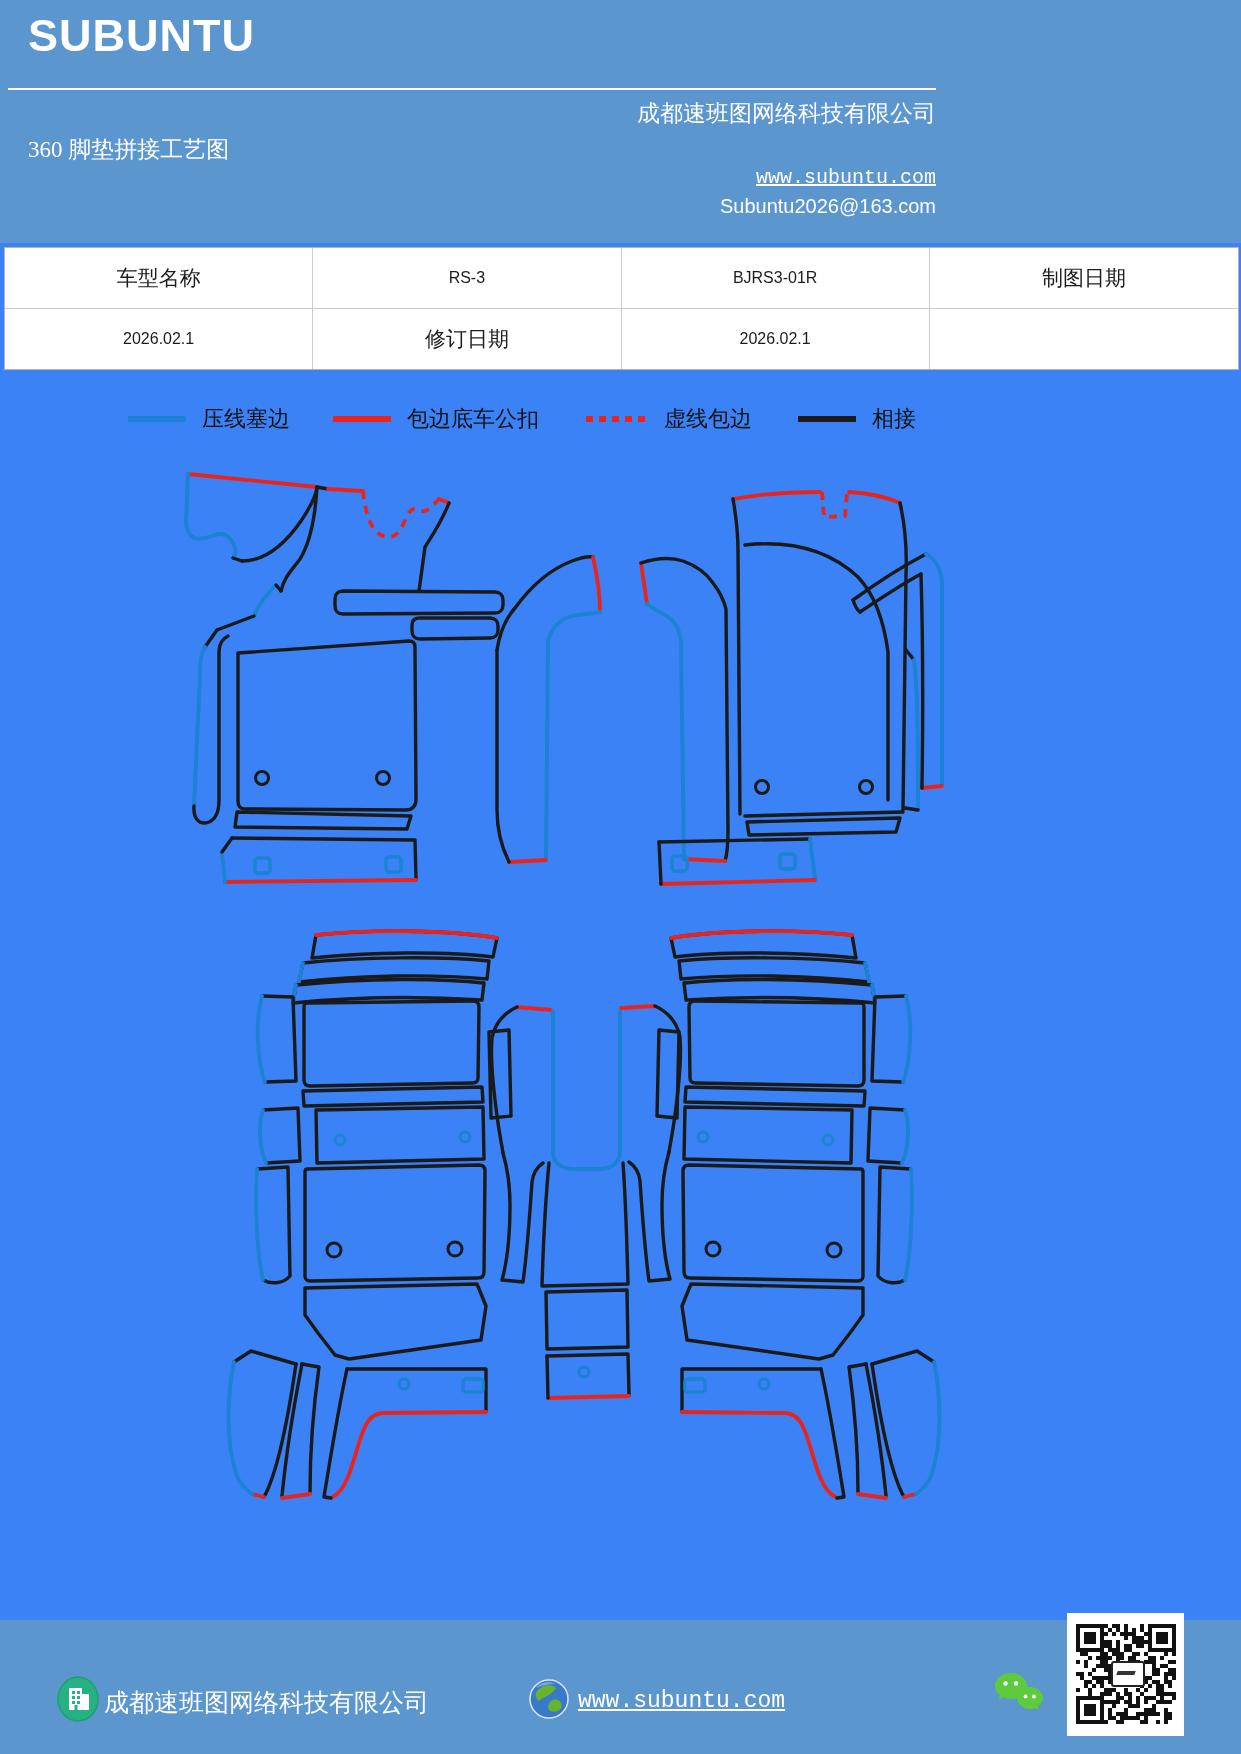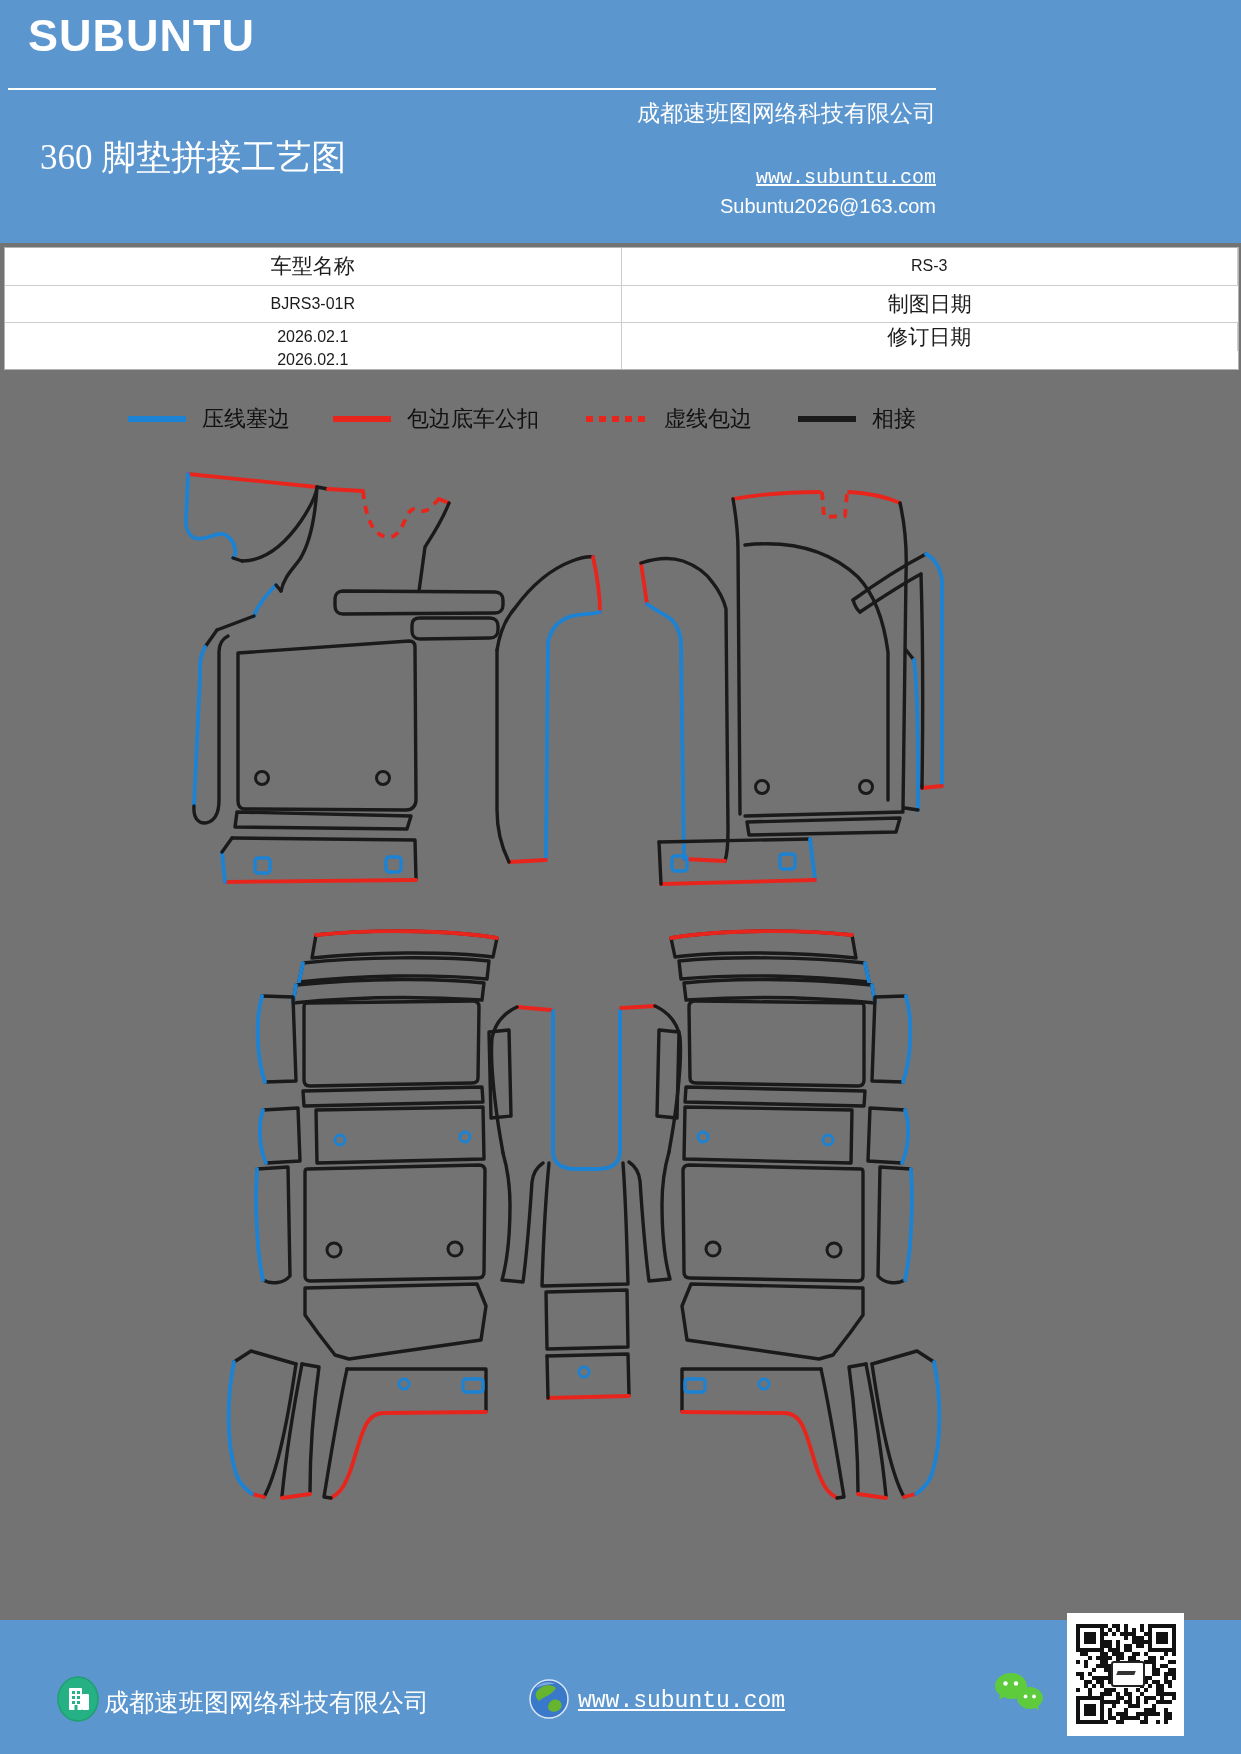--- a/index.html
+++ b/index.html
@@ -1,36 +1,36 @@
 <!DOCTYPE html>
 <html style="--hdr: #5b96cf; --b: #1b82d4; --r: #e8251c; --k: #1a1a1a;"><head>
 <meta charset="utf-8">
 <style>
   html,body{margin:0;padding:0;background:#888;}
-  #page{position:relative;width:1241px;height:1754px;background:#737373;overflow:hidden;
+  #page{position:relative;width:1241px;height:1754px;background:#3b82f6;overflow:hidden;
         font-family:"Liberation Sans",sans-serif;}
   .abs{position:absolute;}
   
   #header{position:absolute;left:0;top:0;width:1241px;height:243px;background:var(--hdr,#5b96cf);}
   #brand{position:absolute;left:28px;top:10px;color:#fff;font-size:45px;font-weight:800;
          letter-spacing:1px;font-family:"Liberation Sans",sans-serif;}
   #hdr-line{position:absolute;left:8px;top:88px;width:928px;height:2px;background:#fff;}
-  #doc-title{position:absolute;left:28px;top:134px;color:#fff;font-size:35px;
-             font-family:"Liberation Serif",serif;margin-left:12px;}
+  #doc-title{position:absolute;left:28px;top:134px;color:#fff;font-size:23px;
+             font-family:"Liberation Serif",serif;}
   #hdr-company{position:absolute;left:596px;top:98px;width:340px;text-align:right;color:#fff;
                font-size:23px;font-family:"Liberation Serif",serif;}
   #sop{position:absolute;left:955px;top:48px;color:#fff;font-size:80px;font-weight:700;
        letter-spacing:5px;font-family:"Liberation Sans",sans-serif;}
   #hdr-web{position:absolute;left:596px;top:166px;width:340px;text-align:right;color:#fff;
            font-size:20px;font-family:"Liberation Mono",monospace;text-decoration:underline;}
   #hdr-mail{position:absolute;left:596px;top:195px;width:340px;text-align:right;color:#fff;
             font-size:20px;font-family:Liberation Sans, sans-serif;}
   
   #info-table{position:absolute;left:4px;top:247px;width:1233px;height:121px;
-              border:1px solid #b3b3b3;display:grid;grid-template-columns:repeat(2,1fr);
+              border:1px solid #b3b3b3;display:grid;grid-template-columns:repeat(4,1fr);
               grid-template-rows:1fr 1fr;background:#fff;}
   #info-table .cell{border-right:1px solid #cccccc;border-bottom:1px solid #cccccc;
         display:flex;align-items:center;justify-content:center;font-size:21px;color:#1c1c1c;}
   #info-table .cell:nth-child(4n){border-right:none;text-align:right;}
   #info-table .cell:nth-child(n+5){border-bottom:none;}
   #info-table .lab{font-family:"Liberation Serif",serif;}
   #info-table .val{font-family:"Liberation Sans",sans-serif;font-size:16px;}
   
   .legend-item{position:absolute;top:404px;height:30px;display:flex;align-items:center;text-align:center;}
   .legend-swatch{height:6px;margin-right:16px;}

